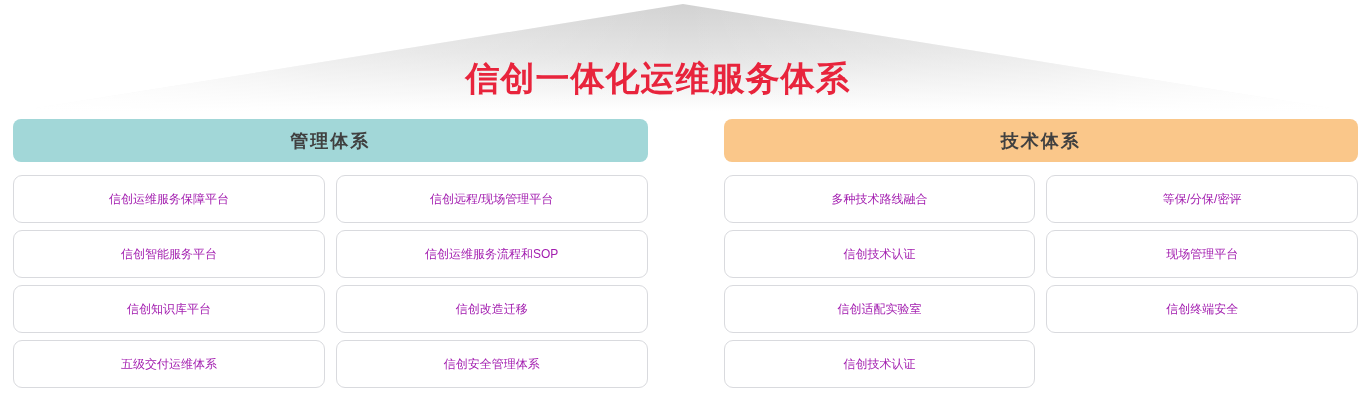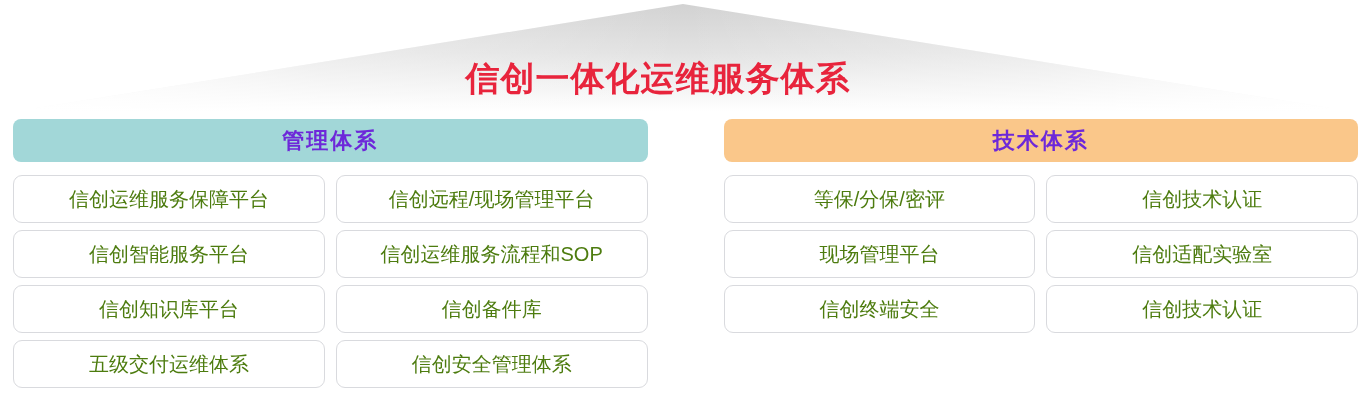--- a/index.html
+++ b/index.html
@@ -65,22 +65,22 @@
     display: flex;
     flex-direction: column;
   }
 
   .panel-header {
     height: 43px;
     border-radius: 8px;
     display: flex;
     align-items: center;
     justify-content: center;
-    color: #6d28d9;
-    font-size: 22px;
+    color: #404040;
+    font-size: 18px;
     font-weight: bold;
     letter-spacing: 2px;
     margin-bottom: 13px;
   }
   .panel-header.teal   { background: #a2d7d8; }
   .panel-header.orange { background: #fac78a; }
 
   .grid {
     display: grid;
     grid-template-columns: 1fr 1fr;
@@ -89,22 +89,22 @@
   }
 
   .cell {
     height: 48px;
     border: 1px solid #d9dade;
     border-radius: 9px;
     background: #ffffff;
     display: flex;
     align-items: center;
     justify-content: center;
-    color: #4d7c0f;
-    font-size: 20px;
+    color: #a21caf;
+    font-size: 12px;
     white-space: nowrap;
     box-sizing: border-box;
   }
 </style>
 </head>
 <body>
 
 <div id="infographic">
 
   <div class="roof-wrap">
@@ -133,29 +133,30 @@
   <div class="panels">
 
     <div class="panel">
       <div class="panel-header teal">管理体系</div>
       <div class="grid">
         <div class="cell">信创运维服务保障平台</div>
         <div class="cell">信创远程/现场管理平台</div>
         <div class="cell">信创智能服务平台</div>
         <div class="cell">信创运维服务流程和SOP</div>
         <div class="cell">信创知识库平台</div>
-        <div class="cell">信创备件库</div>
+        <div class="cell">信创改造迁移</div>
         <div class="cell">五级交付运维体系</div>
         <div class="cell">信创安全管理体系</div>
       </div>
     </div>
 
     <div class="panel">
       <div class="panel-header orange">技术体系</div>
       <div class="grid">
+        <div class="cell">多种技术路线融合</div>
         <div class="cell">等保/分保/密评</div>
         <div class="cell">信创技术认证</div>
         <div class="cell">现场管理平台</div>
         <div class="cell">信创适配实验室</div>
         <div class="cell">信创终端安全</div>
         <div class="cell">信创技术认证</div>
       </div>
     </div>
 
   </div>

